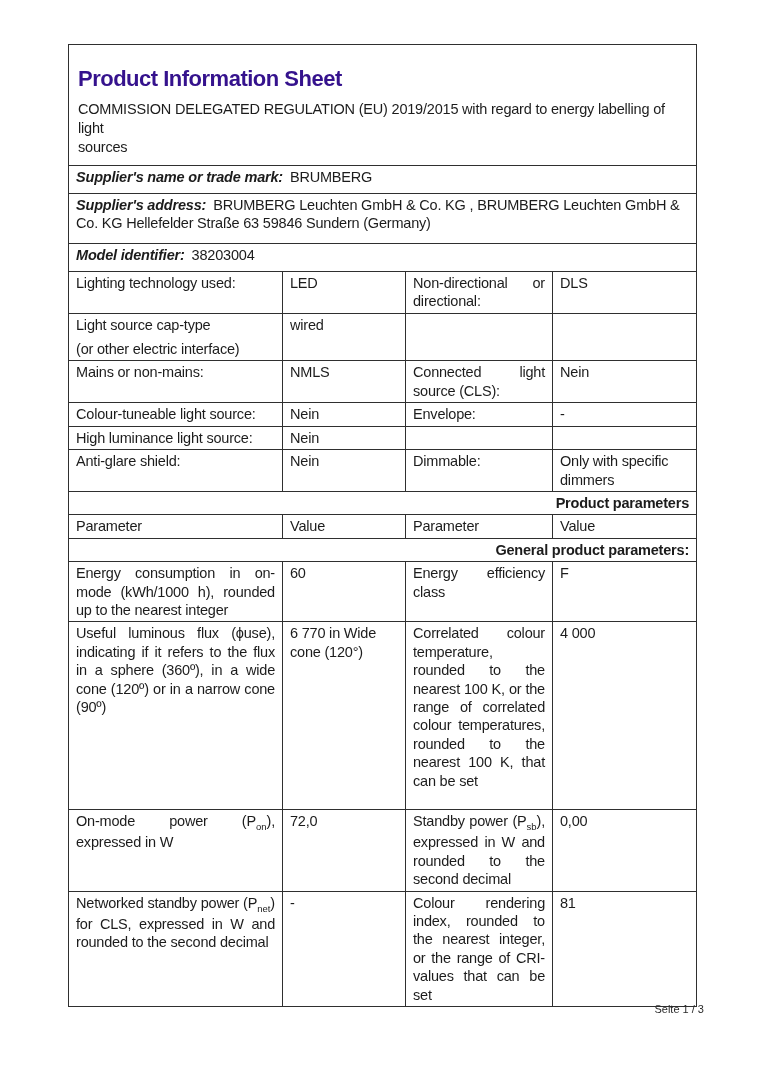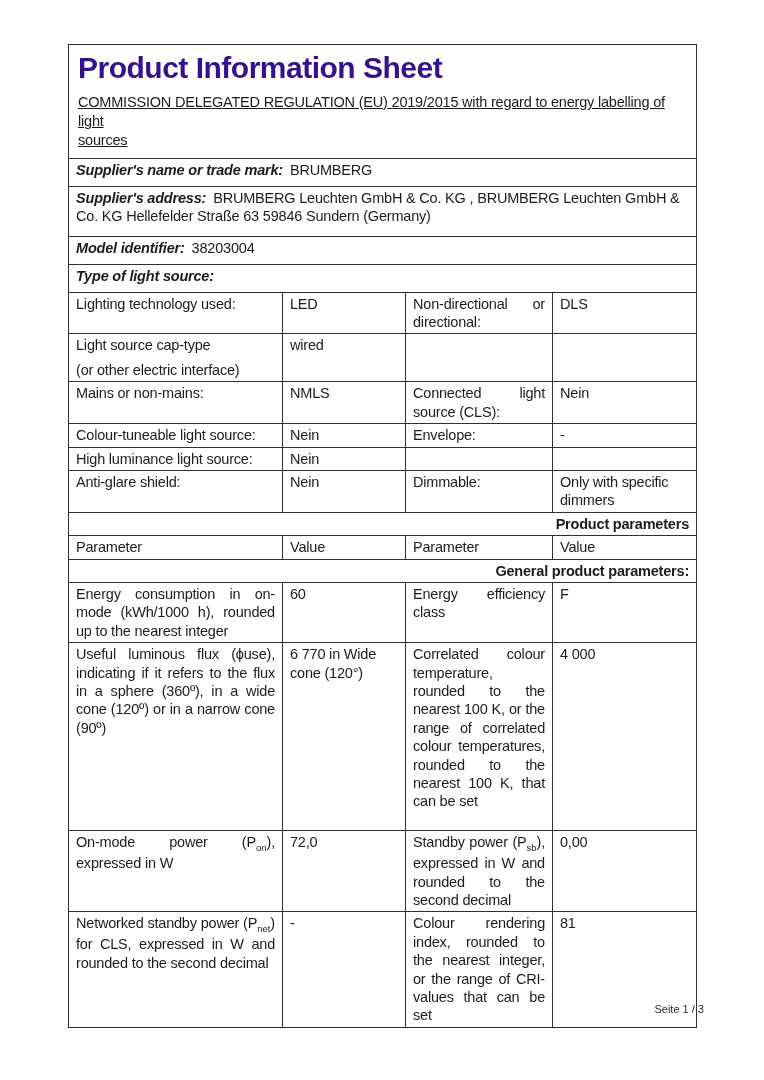--- a/index.html
+++ b/index.html
@@ -18,22 +18,22 @@
     letter-spacing:-0.2px;
     overflow:hidden;
   }
   .p{text-align:justify;}
   .v{text-align:left;}
   .ph{text-align:left;}
   .sec{text-align:right;font-weight:bold;}
   .lbl{font-weight:bold;font-style:italic;}
   .val{margin-left:7px;}
   .title-cell{padding:6px 9px 8px 9px;}
-  .doc-title{margin:0 0 9px 0;font-size:30px;font-weight:bold;letter-spacing:-0.5px;line-height:1.1;}
-  .subtitle{margin:0;font-size:14.5px;line-height:1.3;white-space:pre-line;letter-spacing:-0.2px;text-decoration:underline;}
+  .doc-title{margin:16px 0 9px 0;font-size:22px;font-weight:bold;letter-spacing:-0.5px;line-height:1.1;}
+  .subtitle{margin:0;font-size:14.5px;line-height:1.3;white-space:pre-line;letter-spacing:-0.2px;}
   .line2{margin-top:6px;}
   sub{font-size:9.5px;letter-spacing:0;}
   .footer{
     position:absolute;right:60px;top:1003px;
     font-size:11px;color:#2a2a2a;letter-spacing:0;
   }
   
   .h89{height:89px}.h28{height:28px}.h50{height:50px}
   .h41{height:41px}.h44{height:44px}.h42{height:42px}
   .h22{height:22px}.h21{height:21px}
@@ -66,25 +66,20 @@
       </td>
     </tr>
     <tr class="h50">
       <td colspan="4">
         <span class="lbl">Supplier's address:</span><span class="val">BRUMBERG Leuchten GmbH &amp; Co. KG , BRUMBERG Leuchten GmbH &amp; Co. KG Hellefelder Straße 63 59846 Sundern (Germany)</span>
       </td>
     </tr>
     <tr class="h28">
       <td colspan="4">
         <span class="lbl">Model identifier:</span><span class="val">38203004</span>
-      </td>
-    </tr>
-    <tr class="h28">
-      <td colspan="4">
-        <span class="lbl">Type of light source:</span>
       </td>
     </tr>
 
     <tr class="h41">
       <td class="p">Lighting technology used:</td>
       <td class="v">LED</td>
       <td class="p">Non-directional or directional:</td>
       <td class="v">DLS</td>
     </tr>
     <tr class="h44">

